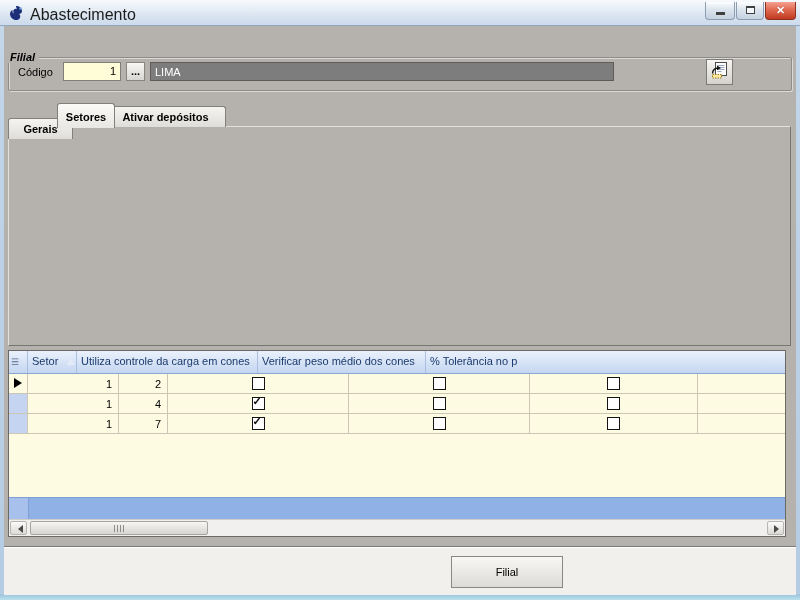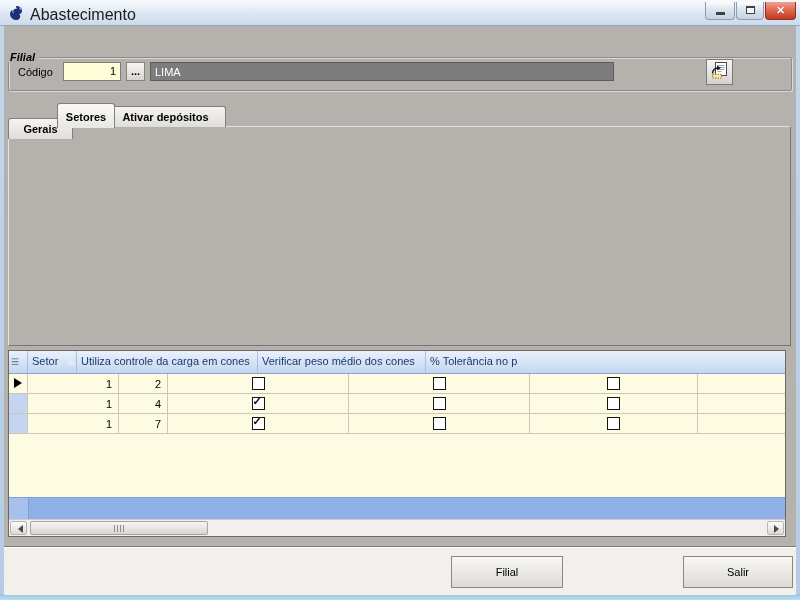--- a/index.html
+++ b/index.html
@@ -299,16 +299,15 @@
         </span>
       <span class="sb-thumb"></span>
       <span class="sb-btn r" style="right:1px;">
           <i></i>
         </span>
     </div>
   </div>
 
   <div id="bottom">
     <button class="btn" style="left:447px;width:112px;">Filial</button>
-    <button class="btn" style="left:679px;width:110px;">Salir</button>
   </div>
 
 </div>
 
 </body></html>

